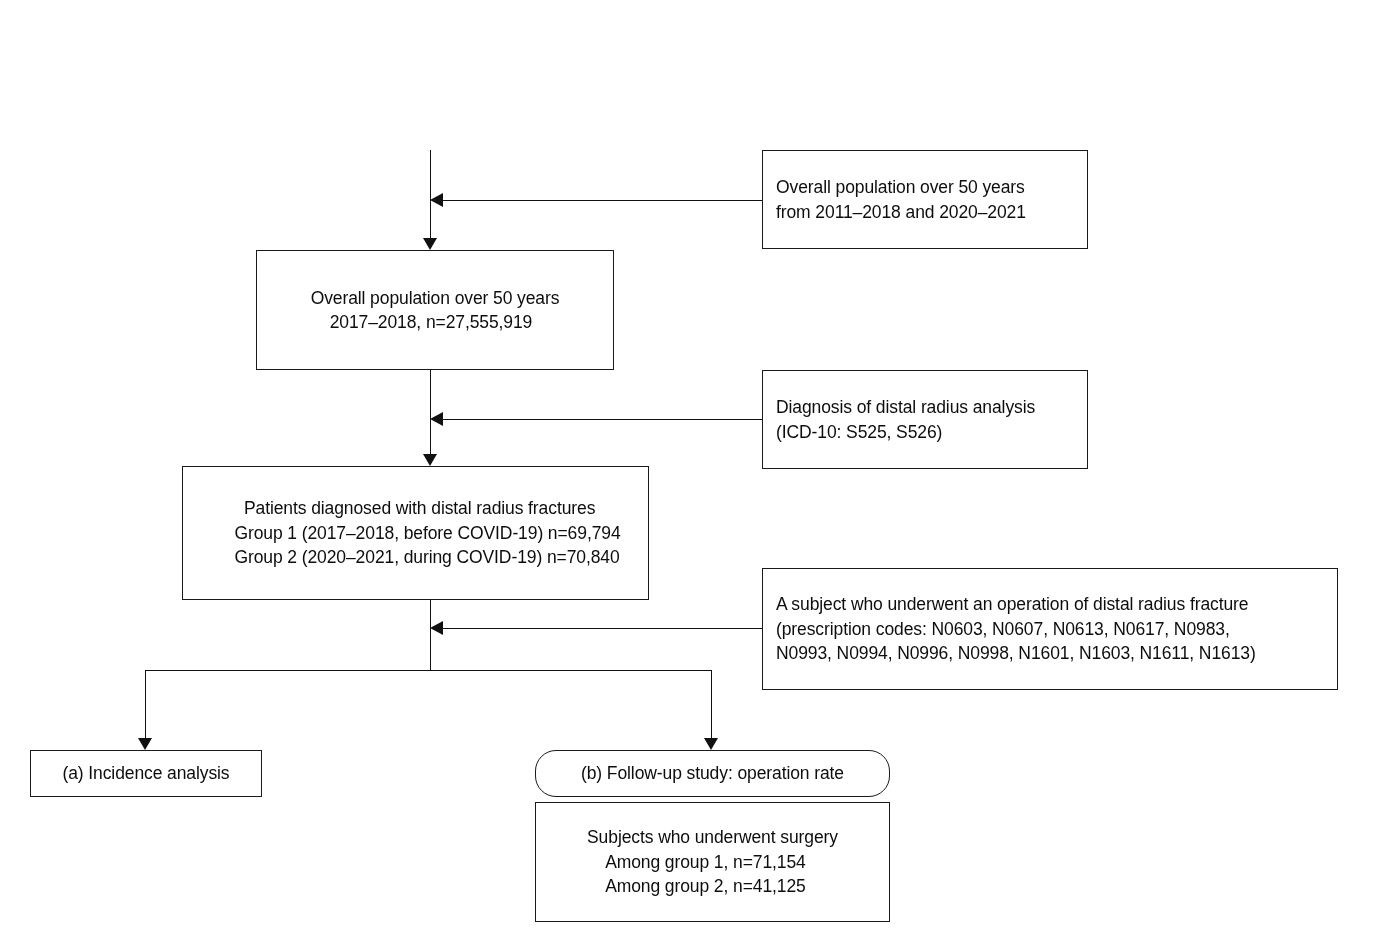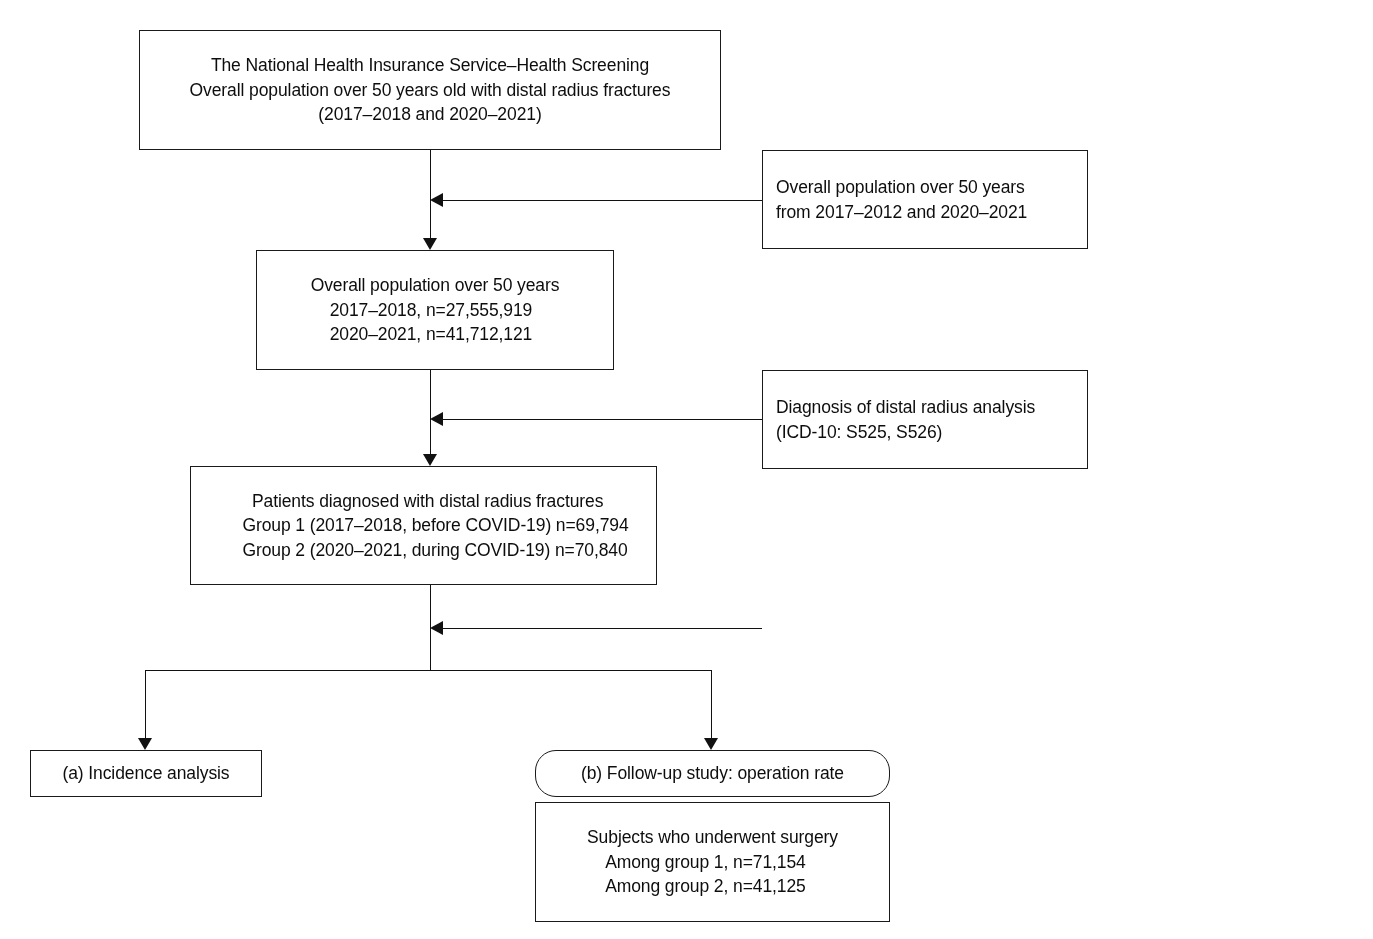--- a/index.html
+++ b/index.html
@@ -96,54 +96,51 @@
   <div class="arrow-left" style="left:430px; top:621px;"></div>
 
   <div class="hline" style="left:145px; top:670px; width:566px;"></div>
 
   <div class="vline" style="left:145px; top:670px; height:68px;"></div>
   <div class="arrow-down" style="left:138px; top:738px;"></div>
 
   <div class="vline" style="left:711px; top:670px; height:68px;"></div>
   <div class="arrow-down" style="left:704px; top:738px;"></div>
 
-  <div class="box center-block" style="left:139px; top:30px; width:582px; height:120px;">
-    <div class="inner">
-      <span class="ln" style="text-align:center;display:block;">The National Health Insurance Service–Health Screening</span>
-      <span class="ln" style="text-align:center;display:block;">Overall population over 50 years old with distal radius fractures</span>
-      <span class="ln" style="text-align:center;display:block;">(2017–2018 and 2020–2021)</span>
-    </div>
-  </div>
 
   <div class="box left-align" style="left:762px; top:150px; width:326px; height:99px;">
     <span class="ln">Overall population over 50 years</span>
-    <span class="ln">from 2017–2012 and 2020–2021</span>
+    <span class="ln">from 2011–2018 and 2020–2021</span>
   </div>
 
   <div class="box center-block" style="left:256px; top:250px; width:358px; height:120px;">
     <div class="inner">
       <span class="ln">Overall population over 50 years</span>
       <span class="ln">    2017–2018, n=27,555,919</span>
-      <span class="ln">    2020–2021, n=41,712,121</span>
     </div>
   </div>
 
   <div class="box left-align" style="left:762px; top:370px; width:326px; height:99px;">
     <span class="ln">Diagnosis of distal radius analysis</span>
     <span class="ln">(ICD-10: S525, S526)</span>
   </div>
 
-  <div class="box center-block" style="left:190px; top:466px; width:467px; height:119px;padding-left:24px;">
+  <div class="box center-block" style="left:182px; top:466px; width:467px; height:134px;padding-left:24px;">
     <div class="inner">
       <span class="ln">  Patients diagnosed with distal radius fractures</span>
       <span class="ln">Group 1 (2017–2018, before COVID-19) n=69,794</span>
       <span class="ln">Group 2 (2020–2021, during COVID-19) n=70,840</span>
     </div>
   </div>
 
+  <div class="box left-align" style="left:762px; top:568px; width:576px; height:122px;">
+    <span class="ln">A subject who underwent an operation of distal radius fracture</span>
+    <span class="ln">(prescription codes: N0603, N0607, N0613, N0617, N0983,</span>
+    <span class="ln">N0993, N0994, N0996, N0998, N1601, N1603, N1611, N1613)</span>
+  </div>
 
   <div class="box single" style="left:30px; top:750px; width:232px; height:47px;">
     <span class="ln">(a) Incidence analysis</span>
   </div>
 
   <div class="box single" style="left:535px; top:750px; width:355px; height:47px;border-radius:21px;">
     <span class="ln">(b) Follow-up study: operation rate</span>
   </div>
 
   <div class="box center-block" style="left:535px; top:802px; width:355px; height:120px;">

